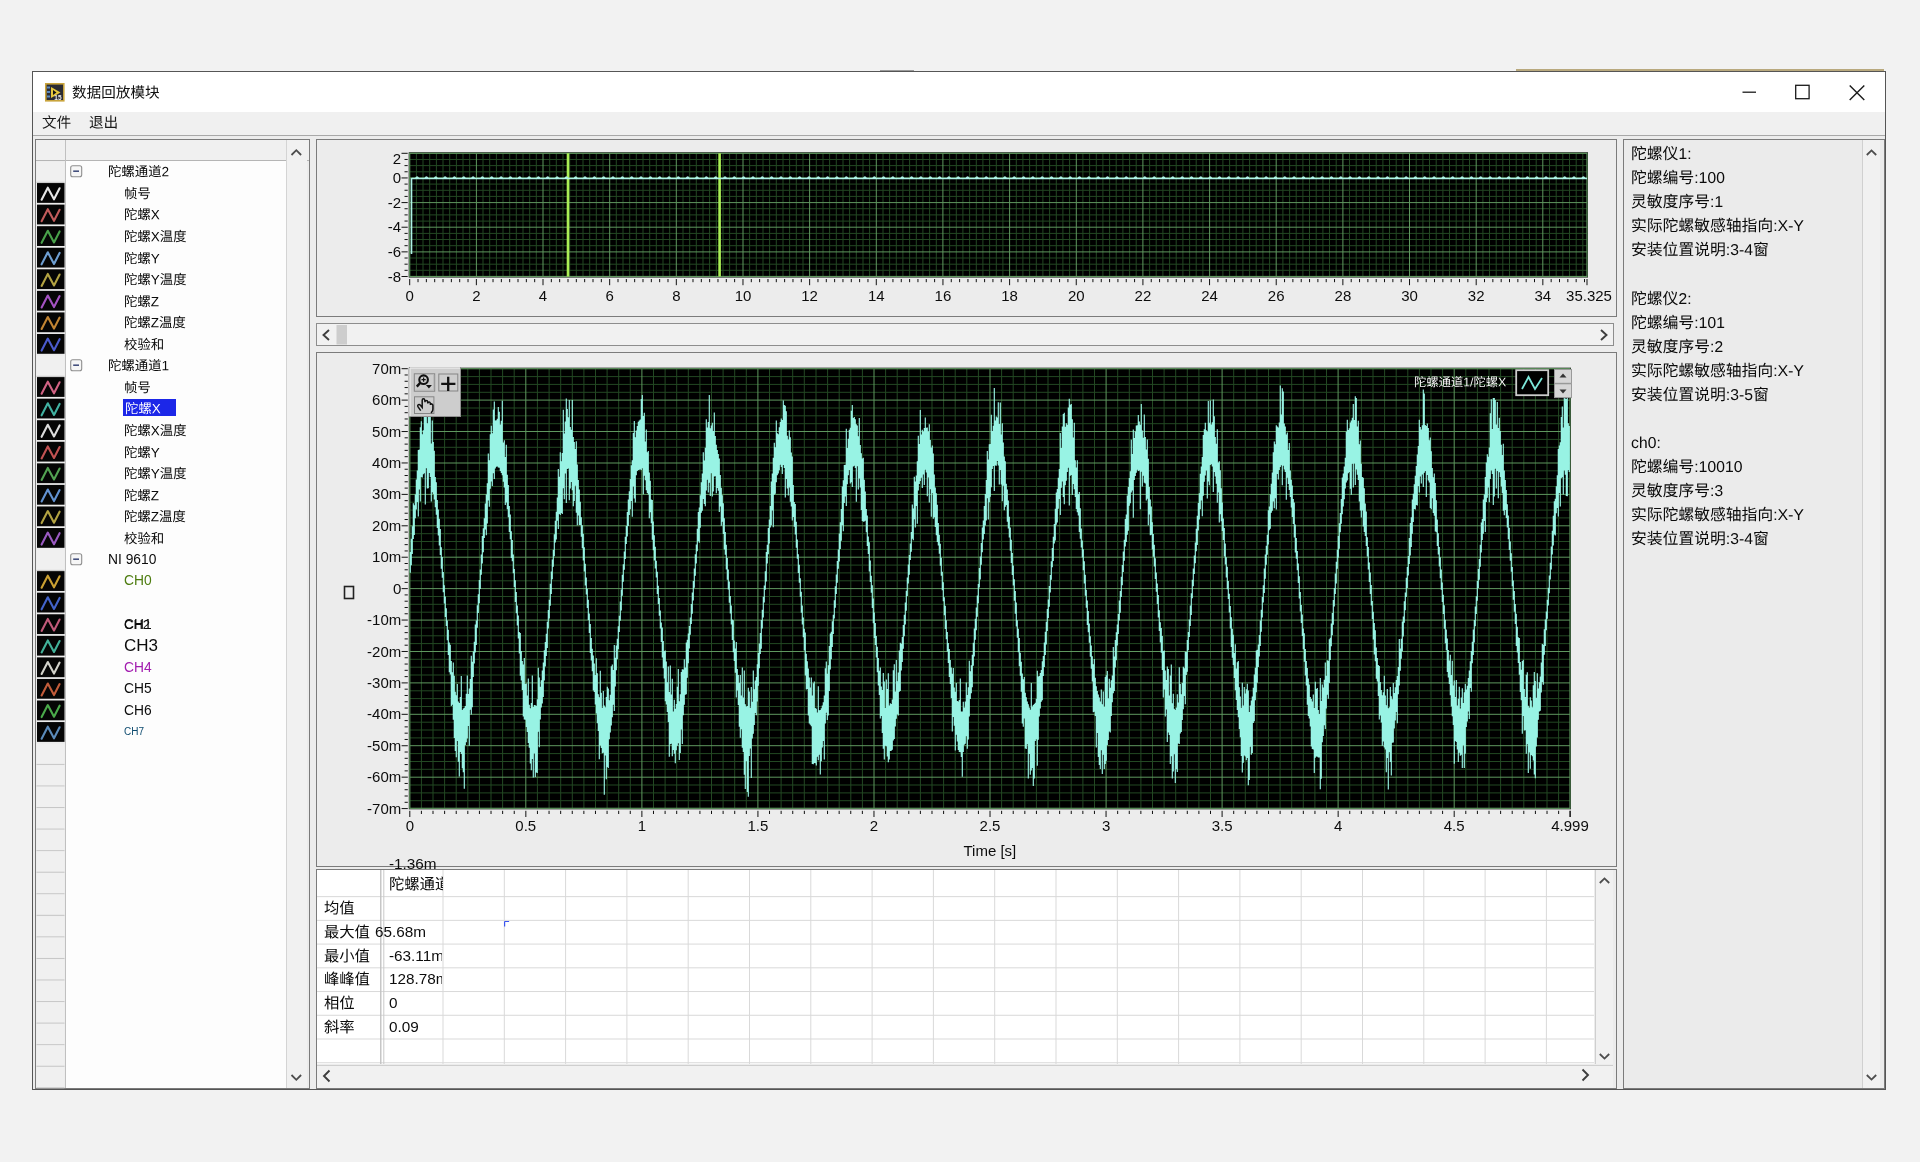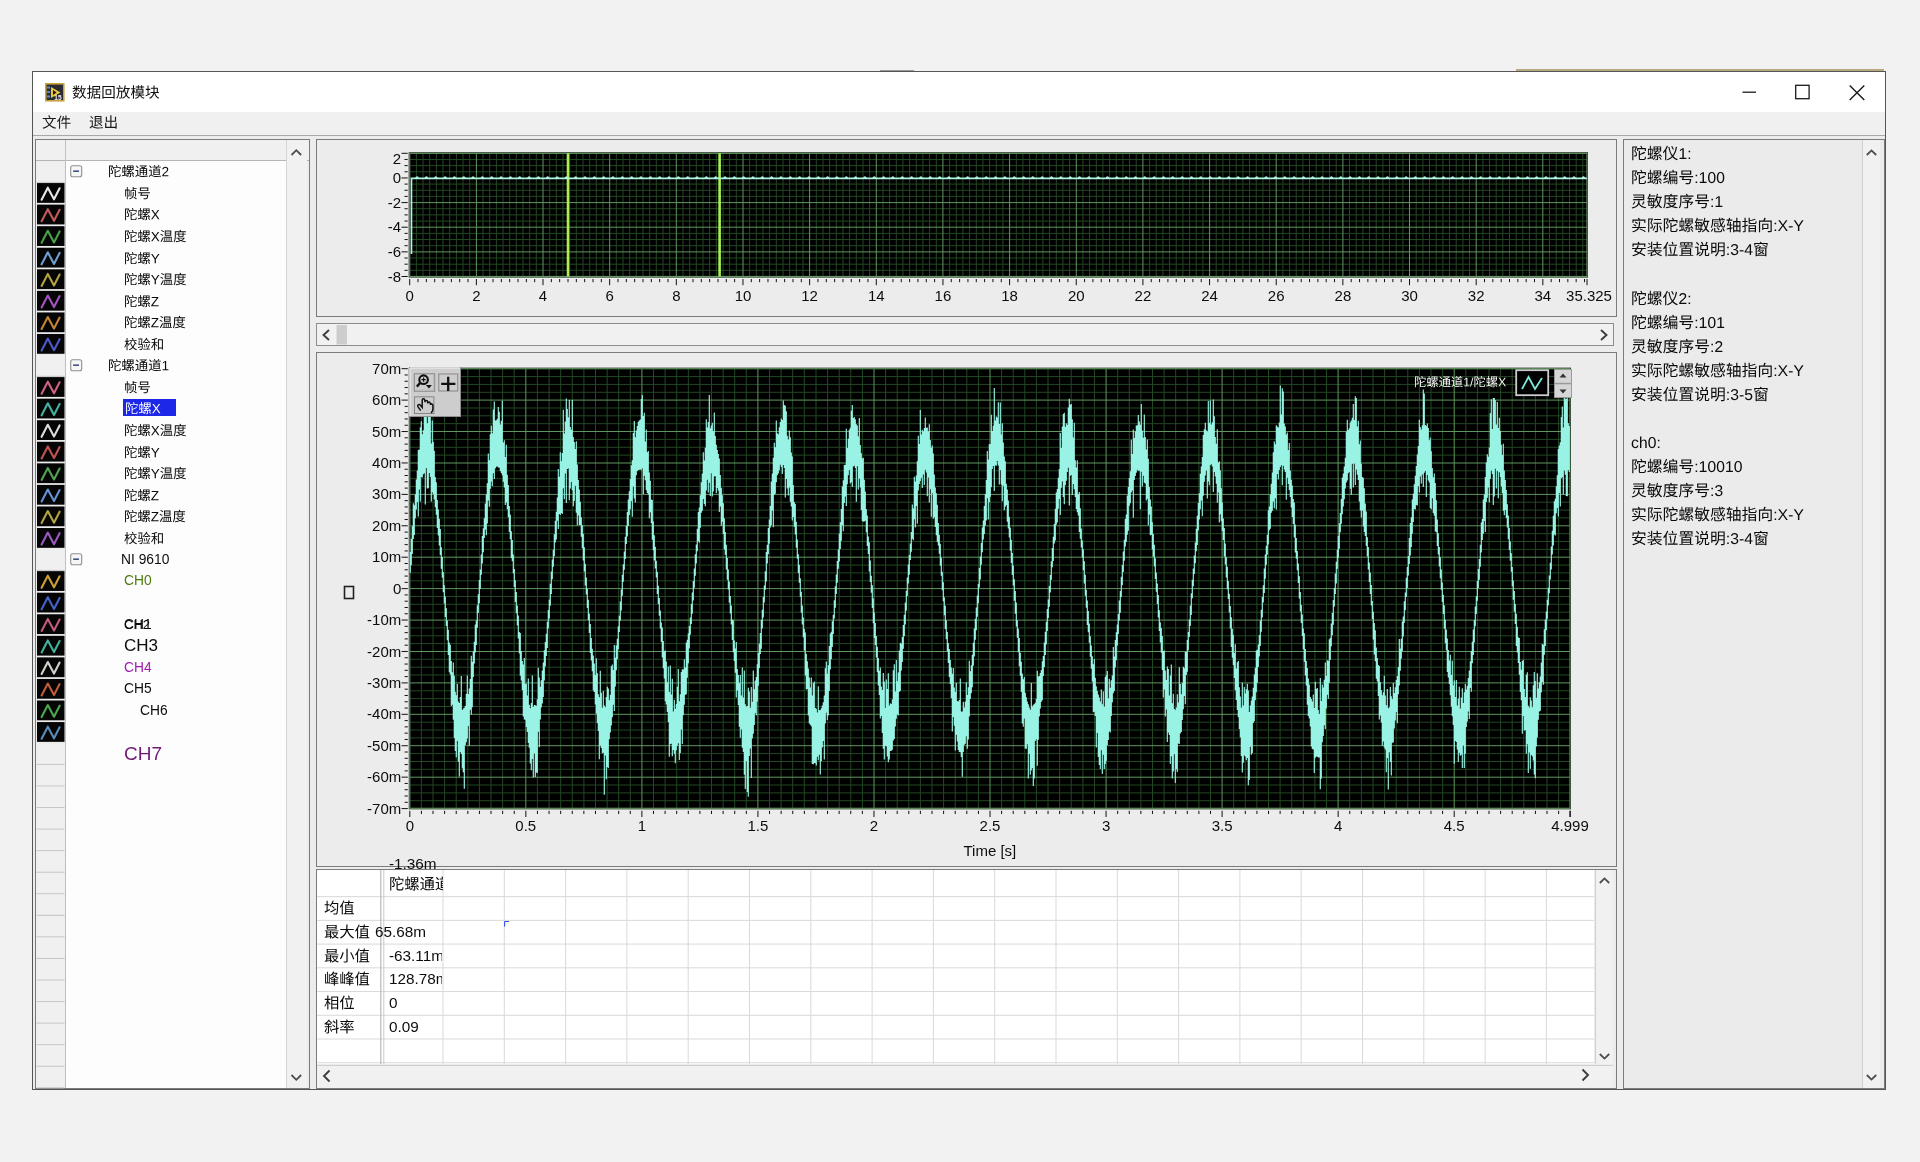--- a/index.html
+++ b/index.html
@@ -350,29 +350,29 @@
     <g fill="#0c0c0c" transform="translate(0,14.19)">
       <use href="#u6821" transform="translate(0.00,0) scale(0.1340)"></use>
       <use href="#u9A8C" transform="translate(13.40,0) scale(0.1340)"></use>
       <use href="#u548C" transform="translate(26.80,0) scale(0.1340)"></use>
     </g>
   </svg>
 <svg style="position:absolute;left:70px;top:553.3px" width="13" height="13">
     <rect x="0.7" y="0.7" width="11" height="11" rx="2" fill="#f6f6f6" stroke="#8f8f8f" stroke-width="1.1"></rect>
     <path d="M3.2 6.2H9" stroke="#44507e" stroke-width="1.6"></path>
   </svg>
-<div class="txt" style="font-size:13.8px;color:#0c0c0c;left:108.0px;top:549.9px;line-height:20.0px;margin-left:13px;">NI 9610</div>
+<div class="txt" style="font-size:13.8px;color:#0c0c0c;left:108.0px;top:549.9px;line-height:20.0px;">NI 9610</div>
 <div class="txt" style="font-size:13.8px;color:#4d7c0f;left:124.0px;top:571.4px;line-height:20.0px;">CH0</div>
 <div class="txt" style="font-size:13.8px;color:#0c0c0c;left:124.0px;top:615px;line-height:20.0px;">CH1</div>
 <div class="txt" style="font-size:13px;color:#0c0c0c;left:124.0px;top:614.5px;line-height:20.0px;">CH2</div>
 <div class="txt" style="font-size:17px;color:#0c0c0c;left:124.0px;top:636.1px;line-height:20.0px;">CH3</div>
 <div class="txt" style="font-size:13.8px;color:#a21caf;left:124.0px;top:657.7px;line-height:20.0px;">CH4</div>
 <div class="txt" style="font-size:13.8px;color:#0c0c0c;left:124.0px;top:679.2px;line-height:20.0px;">CH5</div>
-<div class="txt" style="font-size:13.8px;color:#0c0c0c;left:124.0px;top:700.8px;line-height:20.0px;margin-left:16px;">CH6</div>
-<div class="txt" style="font-size:19px;color:#701a75;left:124.0px;top:722.3px;line-height:20.0px;margin-top:22px;">CH7</div>
+<div class="txt" style="font-size:13.8px;color:#0c0c0c;left:124.0px;top:700.8px;line-height:20.0px;">CH6</div>
+<div class="txt" style="font-size:10px;color:#0c4a6e;left:124.0px;top:722.3px;line-height:20.0px;">CH7</div>
 <div style="position:absolute;left:286.0px;top:140.0px;width:20.5px;height:948.0px;background:#f1f1f1;border-left:1px solid #d4d4d4"></div>
 <svg style="position:absolute;left:288px;top:146px" width="17" height="14">
     <path d="M3.5 9 L8.3 4.2 L13.1 9" stroke="#4d4d4d" stroke-width="1.8" fill="none"></path>
   </svg>
 <svg style="position:absolute;left:288px;top:1070px" width="17" height="14">
     <path d="M3.5 5 L8.3 9.8 L13.1 5" stroke="#4d4d4d" stroke-width="1.8" fill="none"></path>
   </svg>
 <svg style="position:absolute;left:317px;top:141px" width="1299" height="177">
     <rect x="91.7" y="11.3" width="1179.3" height="125.2" fill="#000"></rect>
     <path d="M99.4 12.3V135.5M106.0 12.3V135.5M112.7 12.3V135.5M119.4 12.3V135.5M126.0 12.3V135.5M132.7 12.3V135.5M139.4 12.3V135.5M146.0 12.3V135.5M152.7 12.3V135.5M166.0 12.3V135.5M172.7 12.3V135.5M179.4 12.3V135.5M186.0 12.3V135.5M192.7 12.3V135.5M199.3 12.3V135.5M206.0 12.3V135.5M212.7 12.3V135.5M219.3 12.3V135.5M232.7 12.3V135.5M239.3 12.3V135.5M246.0 12.3V135.5M252.7 12.3V135.5M259.3 12.3V135.5M266.0 12.3V135.5M272.7 12.3V135.5M279.3 12.3V135.5M286.0 12.3V135.5M299.3 12.3V135.5M306.0 12.3V135.5M312.7 12.3V135.5M319.3 12.3V135.5M326.0 12.3V135.5M332.7 12.3V135.5M339.3 12.3V135.5M346.0 12.3V135.5M352.7 12.3V135.5M366.0 12.3V135.5M372.7 12.3V135.5M379.3 12.3V135.5M386.0 12.3V135.5M392.6 12.3V135.5M399.3 12.3V135.5M406.0 12.3V135.5M412.6 12.3V135.5M419.3 12.3V135.5M432.6 12.3V135.5M439.3 12.3V135.5M446.0 12.3V135.5M452.6 12.3V135.5M459.3 12.3V135.5M466.0 12.3V135.5M472.6 12.3V135.5M479.3 12.3V135.5M486.0 12.3V135.5M499.3 12.3V135.5M506.0 12.3V135.5M512.6 12.3V135.5M519.3 12.3V135.5M526.0 12.3V135.5M532.6 12.3V135.5M539.3 12.3V135.5M546.0 12.3V135.5M552.6 12.3V135.5M566.0 12.3V135.5M572.6 12.3V135.5M579.3 12.3V135.5M585.9 12.3V135.5M592.6 12.3V135.5M599.3 12.3V135.5M605.9 12.3V135.5M612.6 12.3V135.5M619.3 12.3V135.5M632.6 12.3V135.5M639.3 12.3V135.5M645.9 12.3V135.5M652.6 12.3V135.5M659.3 12.3V135.5M665.9 12.3V135.5M672.6 12.3V135.5M679.3 12.3V135.5M685.9 12.3V135.5M699.3 12.3V135.5M705.9 12.3V135.5M712.6 12.3V135.5M719.3 12.3V135.5M725.9 12.3V135.5M732.6 12.3V135.5M739.3 12.3V135.5M745.9 12.3V135.5M752.6 12.3V135.5M765.9 12.3V135.5M772.6 12.3V135.5M779.3 12.3V135.5M785.9 12.3V135.5M792.6 12.3V135.5M799.2 12.3V135.5M805.9 12.3V135.5M812.6 12.3V135.5M819.2 12.3V135.5M832.6 12.3V135.5M839.2 12.3V135.5M845.9 12.3V135.5M852.6 12.3V135.5M859.2 12.3V135.5M865.9 12.3V135.5M872.6 12.3V135.5M879.2 12.3V135.5M885.9 12.3V135.5M899.2 12.3V135.5M905.9 12.3V135.5M912.6 12.3V135.5M919.2 12.3V135.5M925.9 12.3V135.5M932.6 12.3V135.5M939.2 12.3V135.5M945.9 12.3V135.5M952.6 12.3V135.5M965.9 12.3V135.5M972.6 12.3V135.5M979.2 12.3V135.5M985.9 12.3V135.5M992.5 12.3V135.5M999.2 12.3V135.5M1005.9 12.3V135.5M1012.5 12.3V135.5M1019.2 12.3V135.5M1032.5 12.3V135.5M1039.2 12.3V135.5M1045.9 12.3V135.5M1052.5 12.3V135.5M1059.2 12.3V135.5M1065.9 12.3V135.5M1072.5 12.3V135.5M1079.2 12.3V135.5M1085.9 12.3V135.5M1099.2 12.3V135.5M1105.9 12.3V135.5M1112.5 12.3V135.5M1119.2 12.3V135.5M1125.9 12.3V135.5M1132.5 12.3V135.5M1139.2 12.3V135.5M1145.9 12.3V135.5M1152.5 12.3V135.5M1165.9 12.3V135.5M1172.5 12.3V135.5M1179.2 12.3V135.5M1185.8 12.3V135.5M1192.5 12.3V135.5M1199.2 12.3V135.5M1205.8 12.3V135.5M1212.5 12.3V135.5M1219.2 12.3V135.5M1232.5 12.3V135.5M1239.2 12.3V135.5M1245.8 12.3V135.5M1252.5 12.3V135.5M1259.2 12.3V135.5M1265.8 12.3V135.5M92.7 18.5H1270.0M92.7 24.6H1270.0M92.7 30.8H1270.0M92.7 43.1H1270.0M92.7 49.3H1270.0M92.7 55.4H1270.0M92.7 67.7H1270.0M92.7 73.9H1270.0M92.7 80.1H1270.0M92.7 92.4H1270.0M92.7 98.5H1270.0M92.7 104.7H1270.0M92.7 117.0H1270.0M92.7 123.2H1270.0M92.7 129.3H1270.0" stroke="#234823" fill="none" stroke-width="1"></path>

